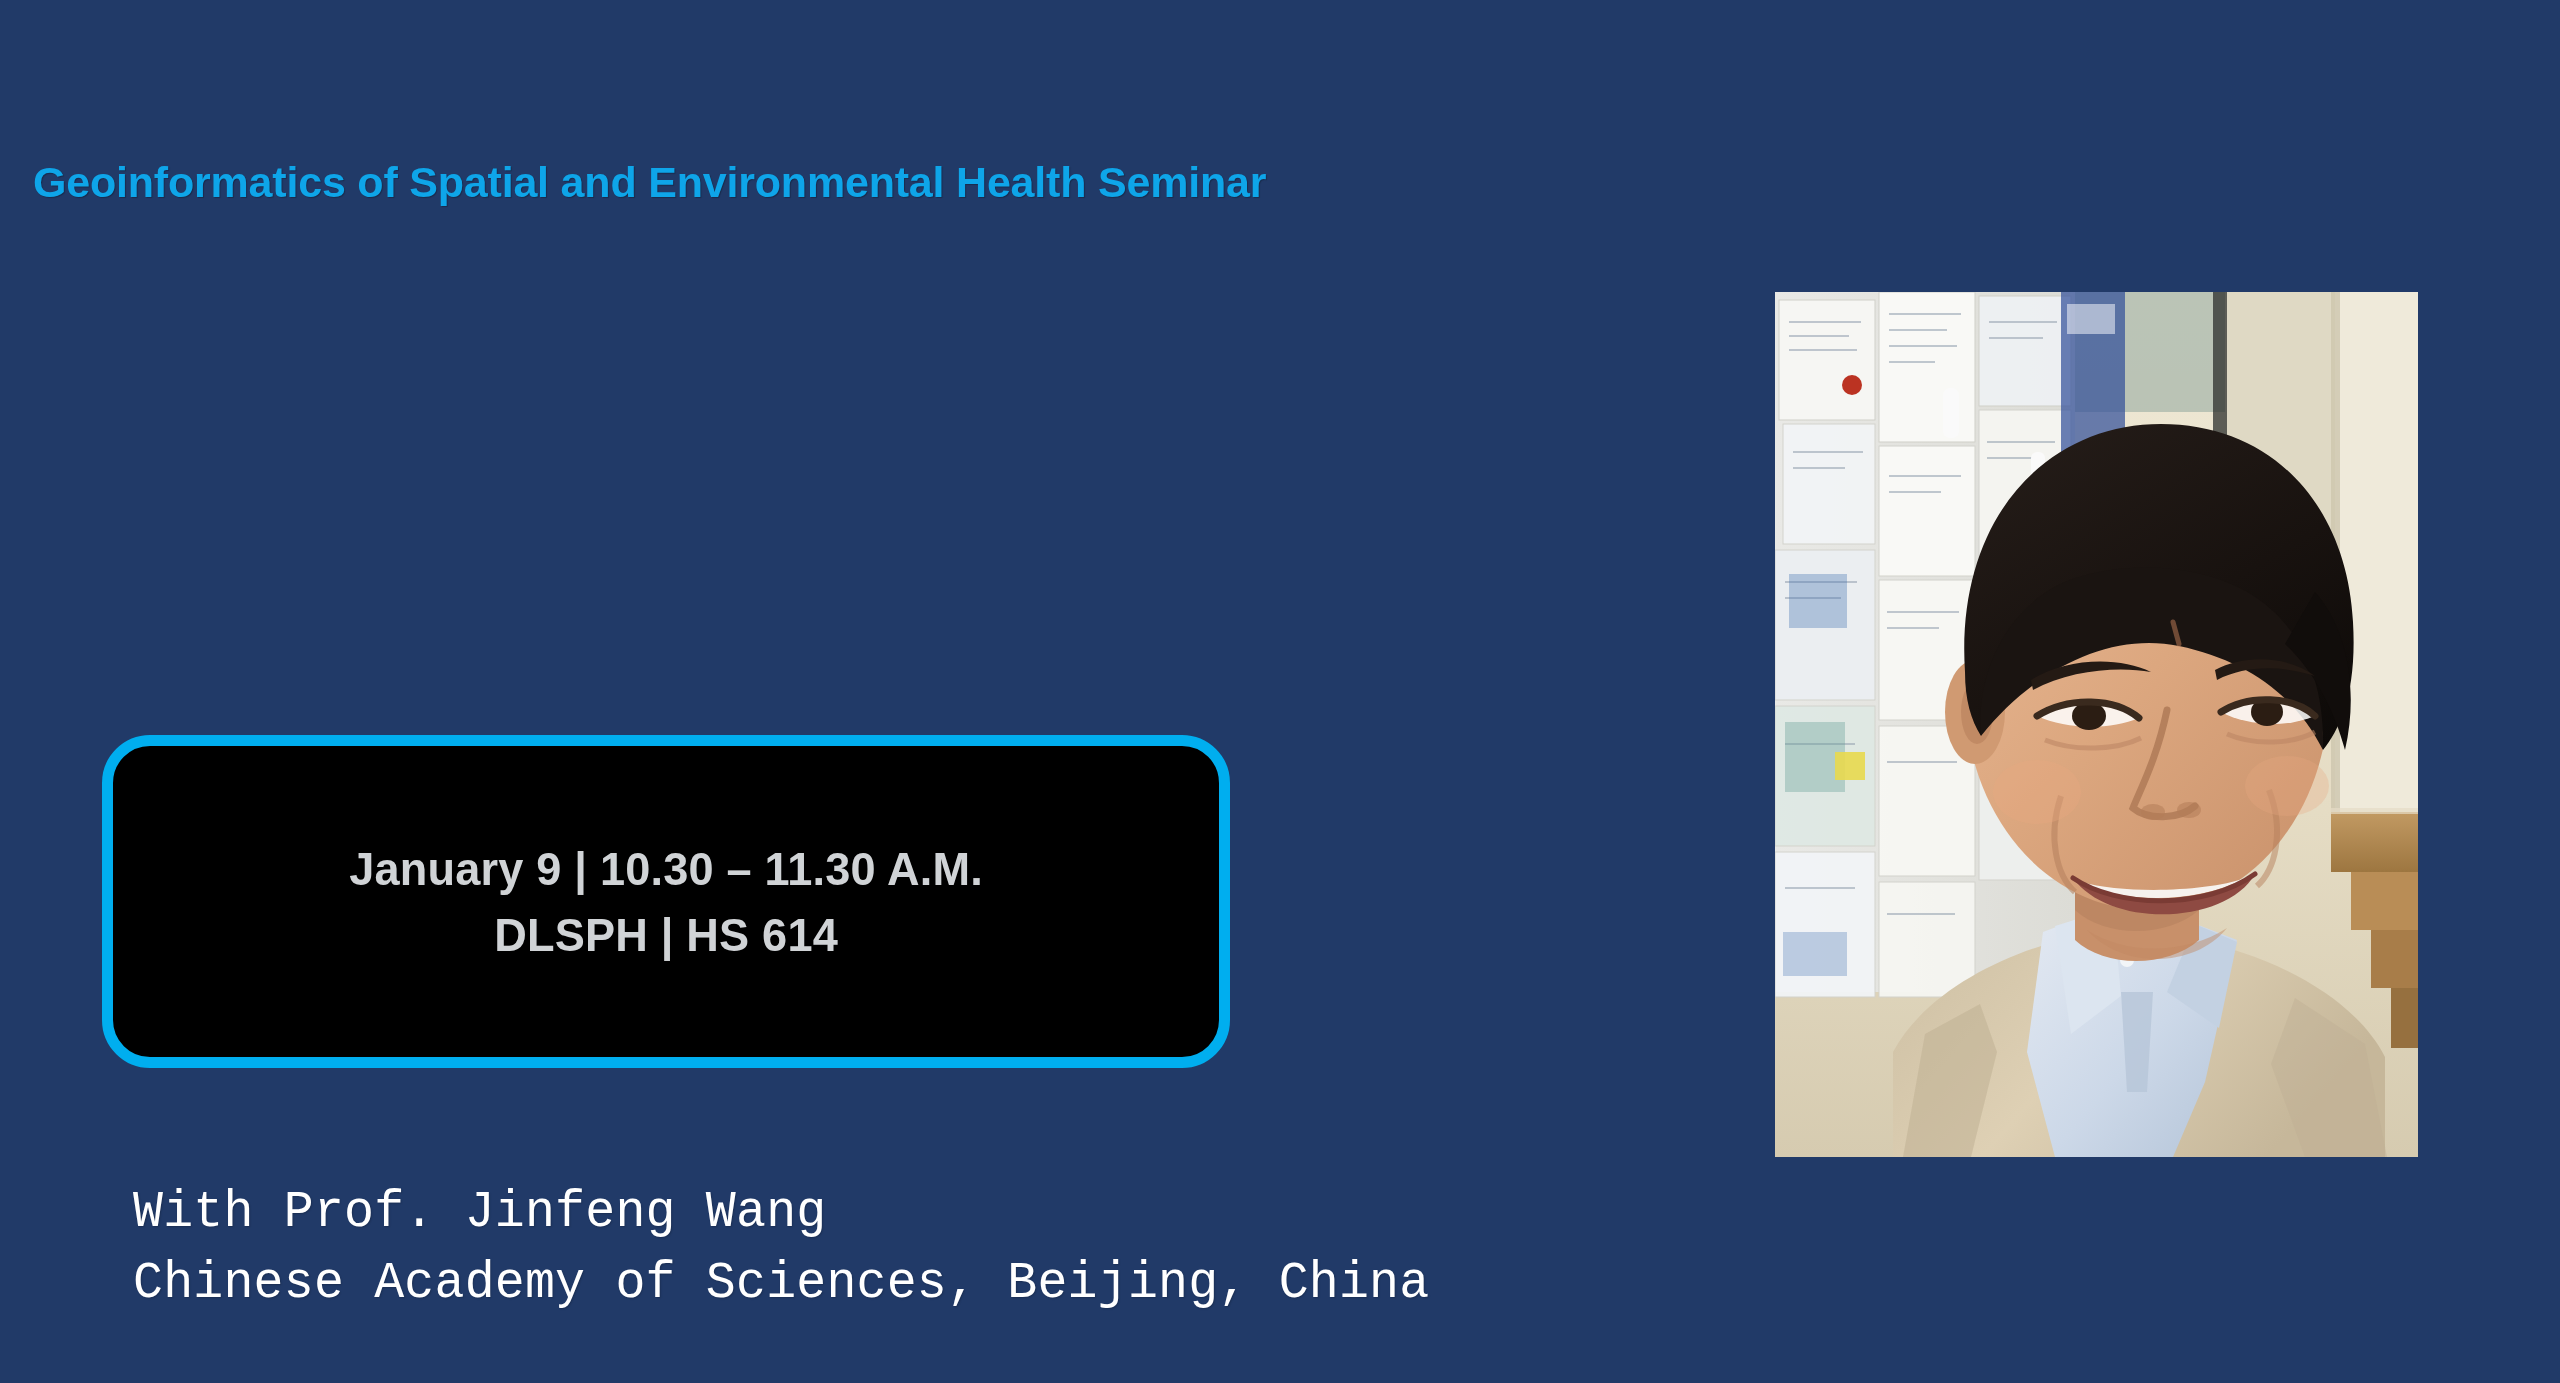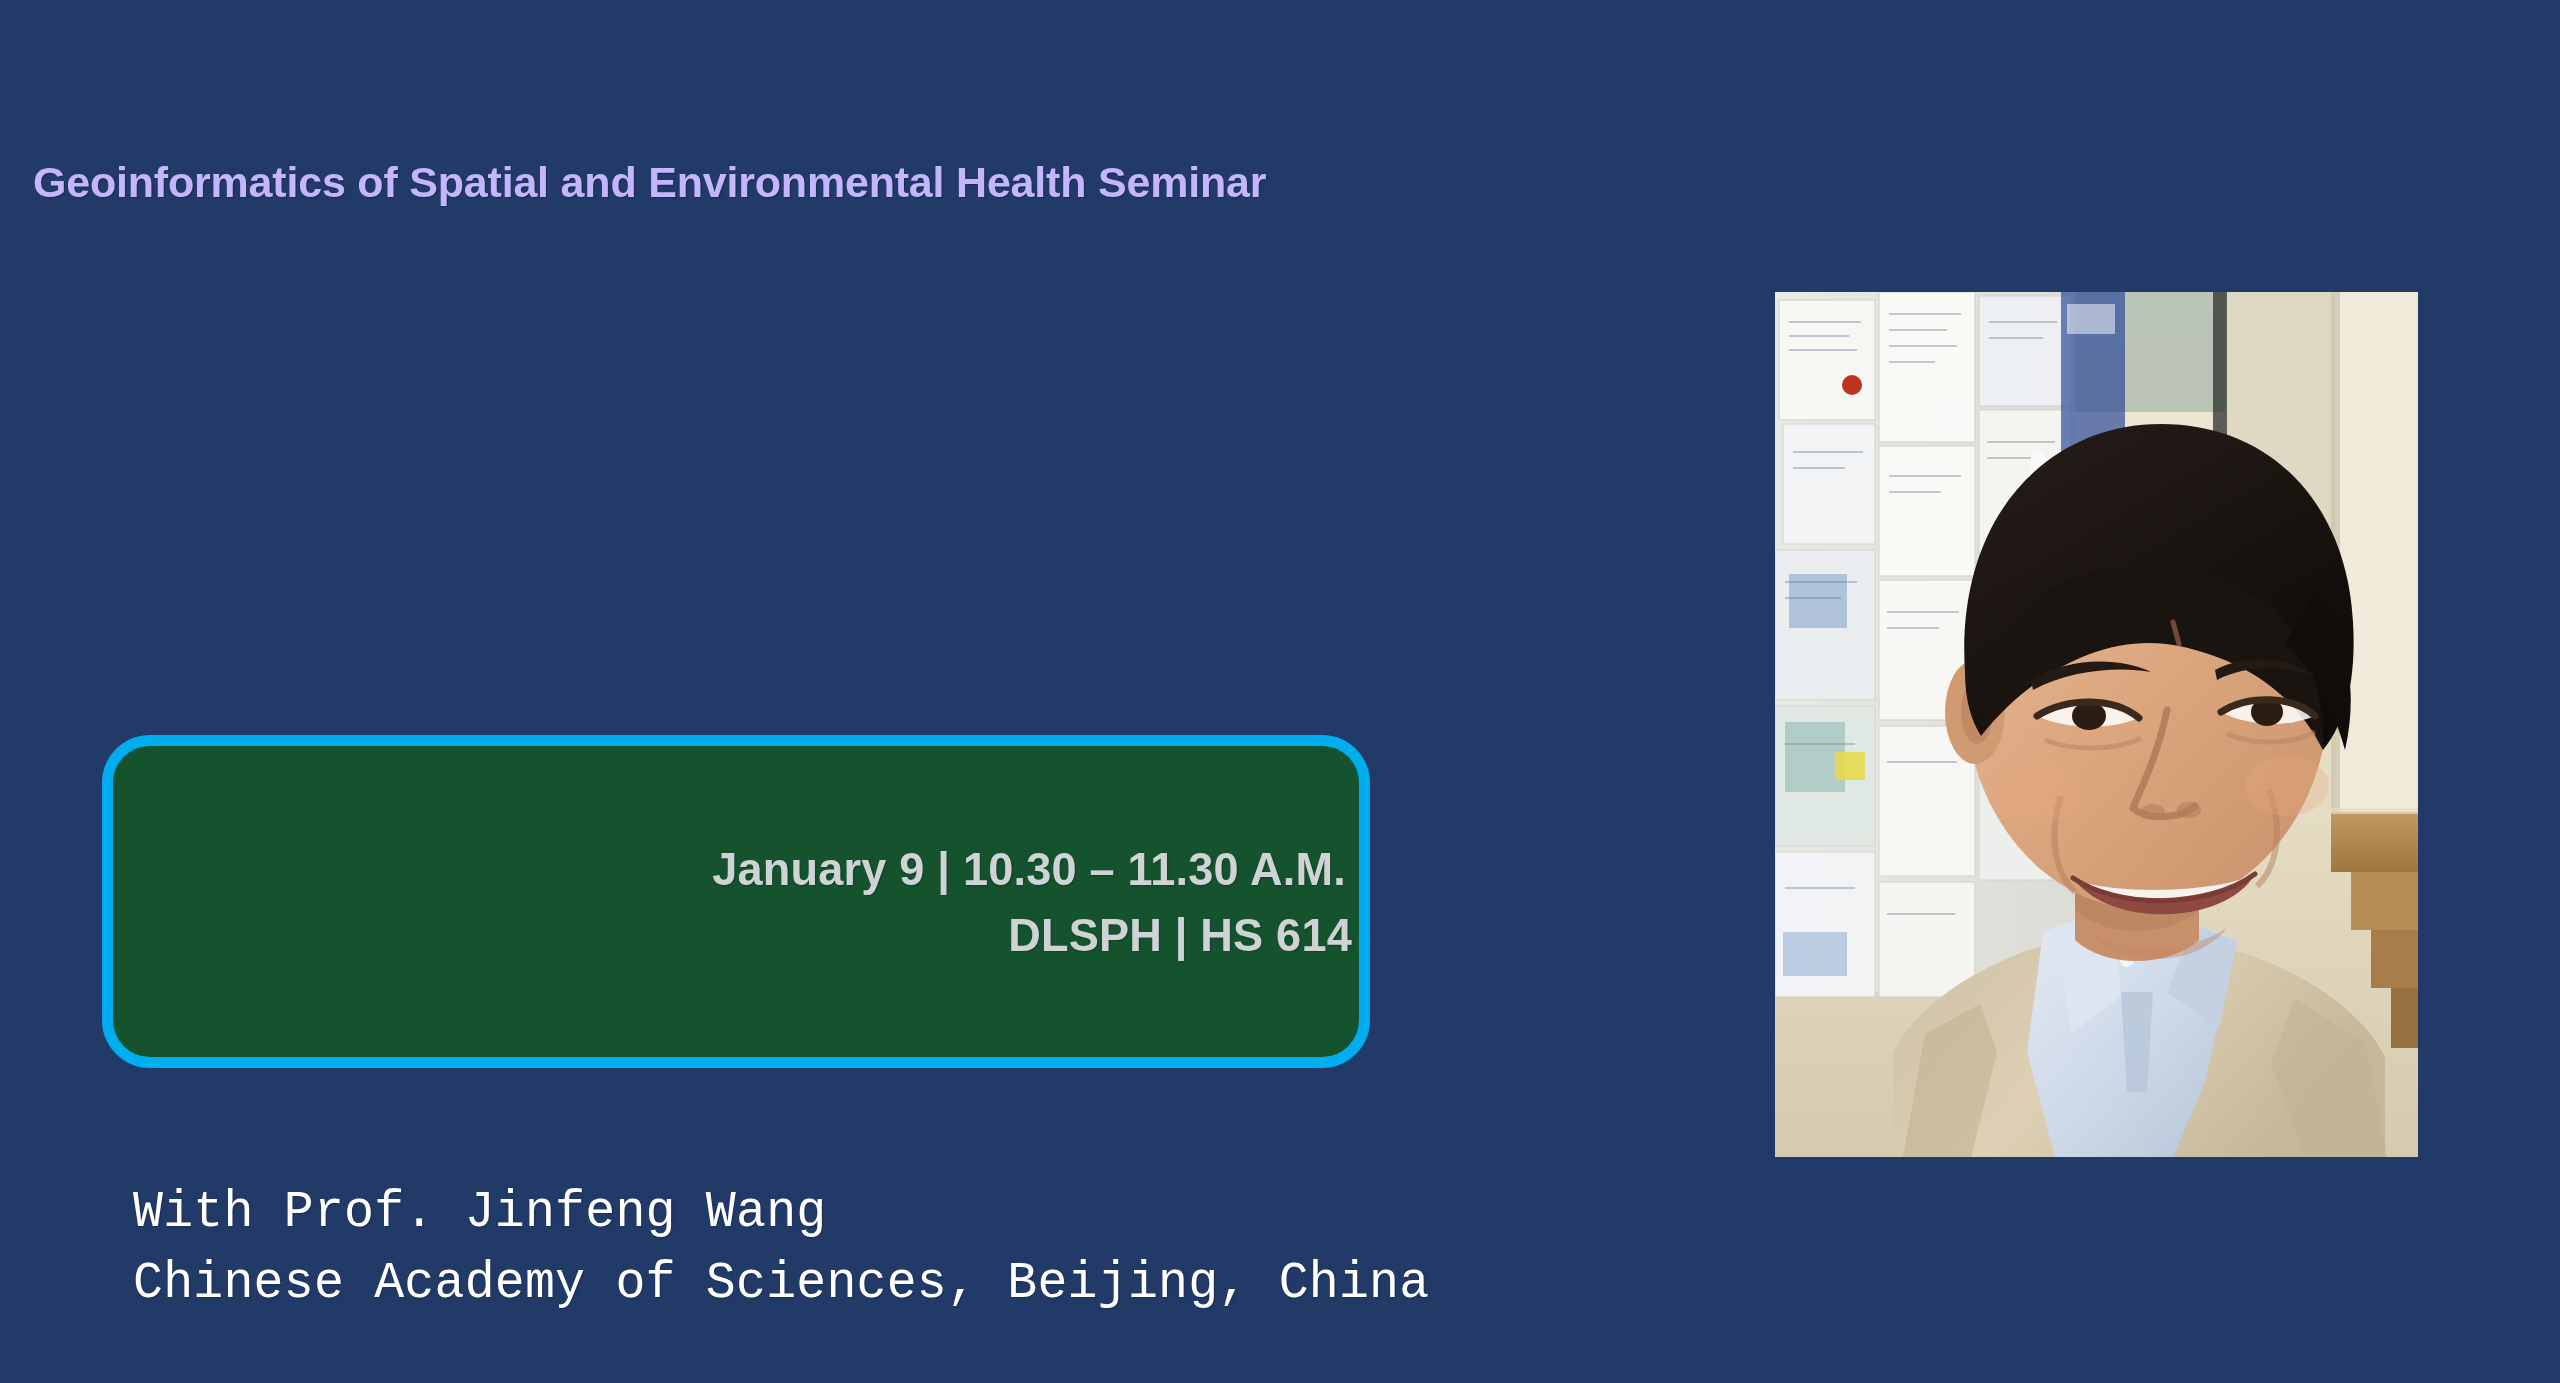--- a/index.html
+++ b/index.html
@@ -21,21 +21,21 @@
   }
 
   
   #series-header {
     position: absolute;
     left: 33px;
     top: 158px;
     font-size: 43px;
     font-weight: bold;
     letter-spacing: -0.2px;
-    color: #c4b5fd;
+    color: #0ea5e9;
     white-space: nowrap;
     text-shadow: 1px 1px 1px rgba(0,0,0,0.25);
     text-align: center;
   }
 
   
   #title-block {
     position: absolute;
     left: 120px;
     top: 330px;
@@ -52,29 +52,29 @@
     text-shadow: 2px 2px 3px rgba(0,0,0,0.18);
     transform: scaleX(0.93);
     transform-origin: center;
   }
 
   
   #details-box {
     position: absolute;
     left: 102px;
     top: 735px;
-    width: 1268px;
+    width: 1128px;
     height: 333px;
     box-sizing: border-box;
-    background: #14532d;
+    background: #000000;
     border: 11px solid #00aeef;
     border-radius: 48px;
     display: flex;
     flex-direction: column;
-    align-items: flex-end;
+    align-items: center;
     justify-content: center;
   }
   .details-line {
     color: #d0d3d6;
     font-size: 47px;
     font-weight: bold;
     line-height: 1.40;
     letter-spacing: 0.2px;
     white-space: nowrap;
     text-shadow: 1px 1px 2px rgba(0,0,0,0.22);

